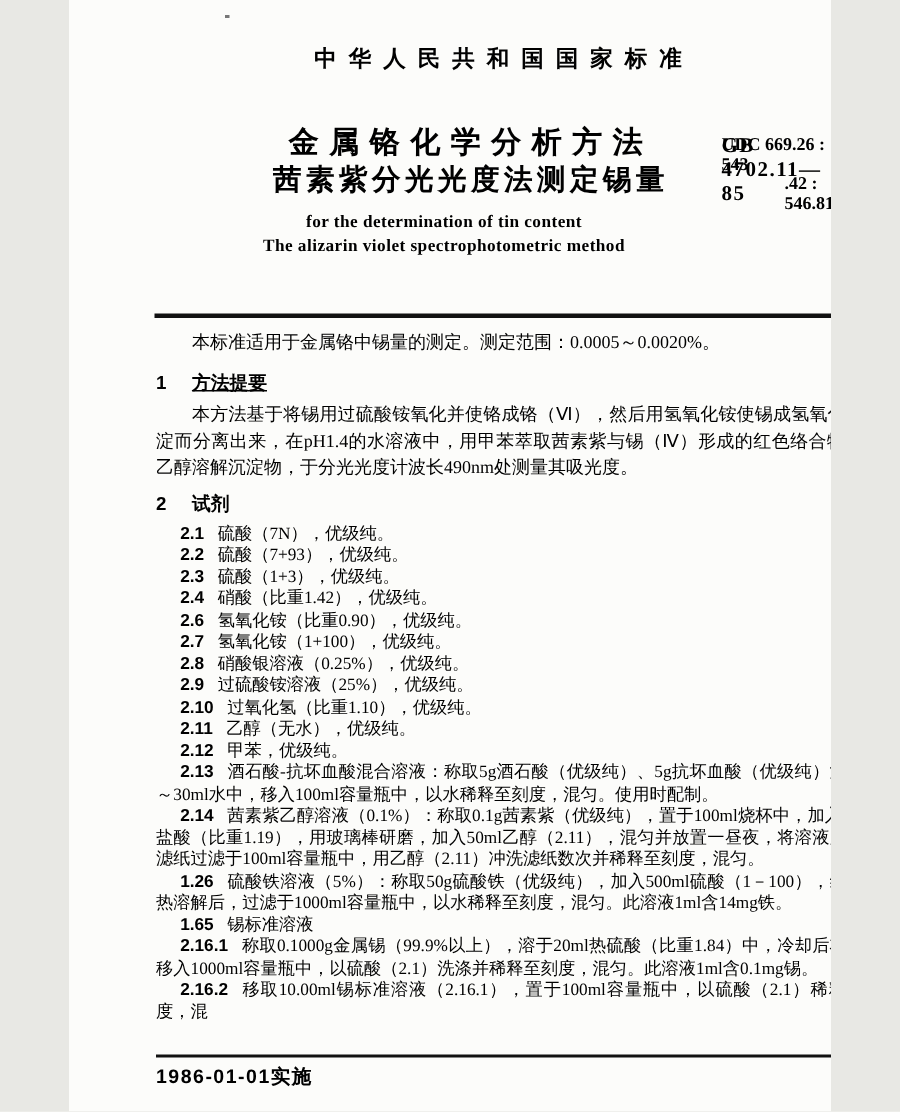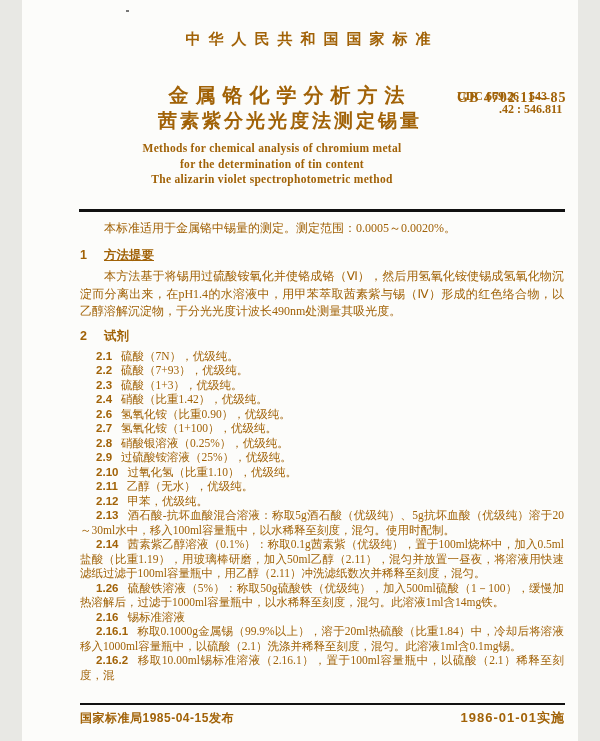--- a/index.html
+++ b/index.html
@@ -1,21 +1,21 @@
 <!DOCTYPE html>
 <html><head>
 <meta charset="utf-8">
 <style>
   html,body{margin:0;padding:0;background:#e8e8e4;}
   .page{
     position:relative;
-    width:556px;height:741px;
+    width:508px;height:741px;
     margin:0 auto;
     background:#fcfcfa;
-    color:#a16207;
+    color:#000000;
     font-family:"Liberation Serif", serif;
     overflow:hidden;
   }
   .speck{position:absolute;left:104px;top:10px;width:3px;height:2px;background:#777;}
   .header-label{
     position:absolute;left:58px;top:30px;width:464px;
     text-align:center;font-weight:bold;font-size:15px;letter-spacing:8px;
     font-family:"Liberation Sans", sans-serif;
   }
   .titles{position:absolute;left:58px;top:84px;width:420px;text-align:center;
@@ -73,21 +73,20 @@
   </div>
 
   <div class="udc-block">
     <div>UDC 669.26 : 543</div>
     <div class="udc-line2">.42 : 546.811</div>
   </div>
 
   <div class="gb-number">GB 4702.11—85</div>
 
   <div class="title-en">
-    <div>Methods for chemical analysis of chromium metal</div>
     <div>for the determination of tin content</div>
     <div>The alizarin violet spectrophotometric method</div>
   </div>
 
   <div class="rule-top"></div>
 
   <div class="content">
     <div class="intro">
       <p>本标准适用于金属铬中锡量的测定。测定范围：0.0005～0.0020%。</p>
     </div>
@@ -109,24 +108,23 @@
         <p class="reagent"><span class="num">2.6</span><span>氢氧化铵（比重0.90），优级纯。</span></p>
         <p class="reagent"><span class="num">2.7</span><span>氢氧化铵（1+100），优级纯。</span></p>
         <p class="reagent"><span class="num">2.8</span><span>硝酸银溶液（0.25%），优级纯。</span></p>
         <p class="reagent"><span class="num">2.9</span><span>过硫酸铵溶液（25%），优级纯。</span></p>
         <p class="reagent"><span class="num">2.10</span><span>过氧化氢（比重1.10），优级纯。</span></p>
         <p class="reagent"><span class="num">2.11</span><span>乙醇（无水），优级纯。</span></p>
         <p class="reagent"><span class="num">2.12</span><span>甲苯，优级纯。</span></p>
         <p class="reagent"><span class="num">2.13</span><span>酒石酸-抗坏血酸混合溶液：称取5g酒石酸（优级纯）、5g抗坏血酸（优级纯）溶于20～30ml水中，移入100ml容量瓶中，以水稀释至刻度，混匀。使用时配制。</span></p>
         <p class="reagent"><span class="num">2.14</span><span>茜素紫乙醇溶液（0.1%）：称取0.1g茜素紫（优级纯），置于100ml烧杯中，加入0.5ml盐酸（比重1.19），用玻璃棒研磨，加入50ml乙醇（2.11），混匀并放置一昼夜，将溶液用快速滤纸过滤于100ml容量瓶中，用乙醇（2.11）冲洗滤纸数次并稀释至刻度，混匀。</span></p>
         <p class="reagent"><span class="num">1.26</span><span>硫酸铁溶液（5%）：称取50g硫酸铁（优级纯），加入500ml硫酸（1－100），缓慢加热溶解后，过滤于1000ml容量瓶中，以水稀释至刻度，混匀。此溶液1ml含14mg铁。</span></p>
-        <p class="reagent"><span class="num">2.16</span><span>锡标准溶液</span></p>
+        <p class="reagent"><span class="num">1.65</span><span>锡标准溶液</span></p>
         <p class="reagent"><span class="num">2.16.1</span><span>称取0.1000g金属锡（99.9%以上），溶于20ml热硫酸（比重1.84）中，冷却后将溶液移入1000ml容量瓶中，以硫酸（2.1）洗涤并稀释至刻度，混匀。此溶液1ml含0.1mg锡。</span></p>
         <p class="reagent"><span class="num">2.16.2</span><span>移取10.00ml锡标准溶液（2.16.1），置于100ml容量瓶中，以硫酸（2.1）稀释至刻度，混</span></p>
       </div>
   </div>
 
   <div class="rule-bottom"></div>
   <div class="footer">
-    <span class="footer-left">国家标准局1985-04-15发布</span>
     <span class="footer-right">1986-01-01实施</span>
   </div>
 </div>
 
 </body></html>

